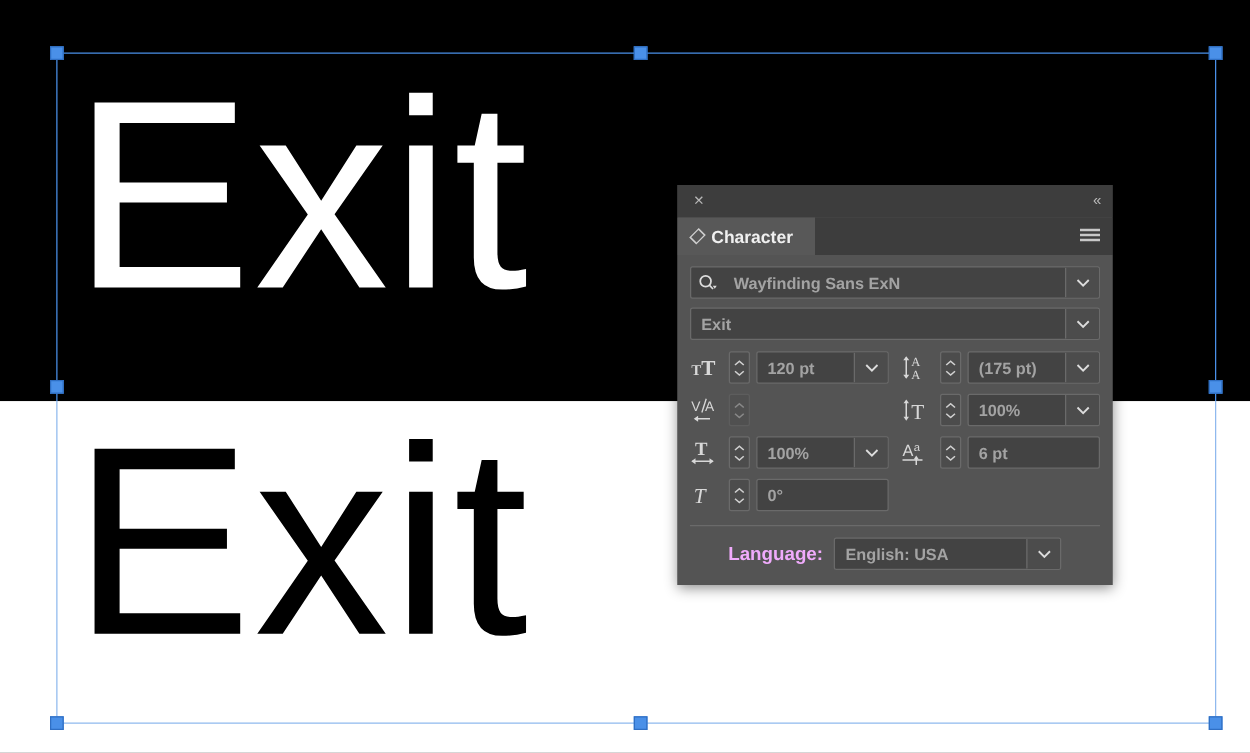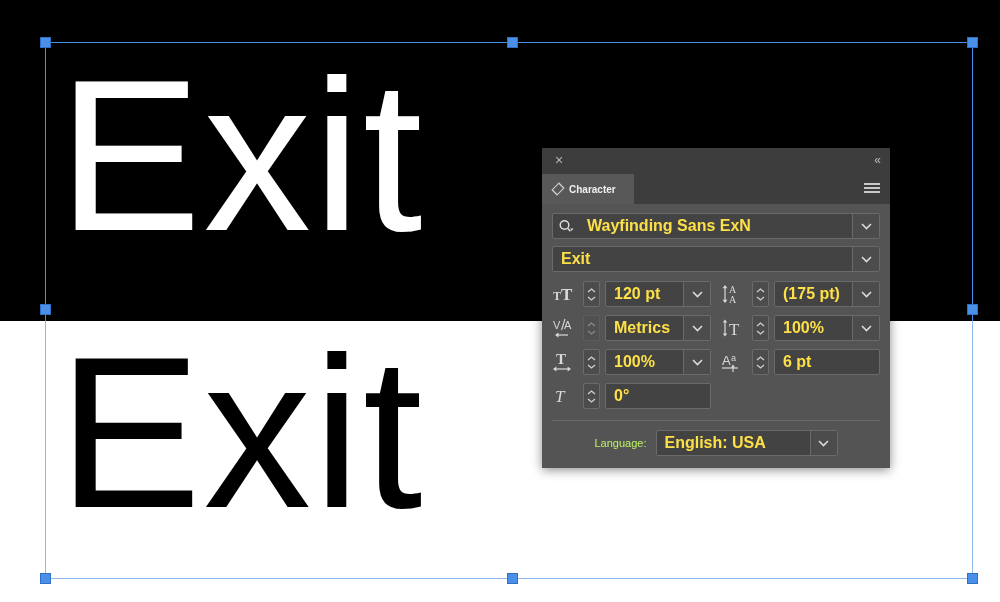--- a/index.html
+++ b/index.html
@@ -122,21 +122,21 @@
   }
   .tab-diamond {
     display: inline-block;
     width: 8px; height: 8px;
     border: 1px solid #cfcfcf;
     transform: rotate(45deg) scaleY(1.35);
     box-sizing: border-box;
   }
   .tab-label {
     color: #f0f0f0;
-    font-size: 10px;
+    font-size: 14px;
     font-weight: bold;
   }
   .panel-menu {
     position: absolute;
     right: 10px; top: 9px;
     width: 16px; height: 12px;
     cursor: pointer;
   }
   .panel-menu i {
     display: block;
@@ -159,22 +159,22 @@
     border: 1px solid #6a6a6a;
     box-sizing: border-box;
     border-radius: 2px;
     overflow: hidden;
   }
   .field .value {
     flex: 1;
     display: flex;
     align-items: center;
     padding-left: 8px;
-    color: #fde047;
-    font-size: 16px;
+    color: #a3a3a3;
+    font-size: 13px;
     font-weight: bold;
     overflow: hidden;
     white-space: nowrap;
   }
   .field .chev {
     width: 26px;
     display: flex;
     align-items: center;
     justify-content: center;
     border-left: 1px solid #6a6a6a;
@@ -239,23 +239,23 @@
   }
 
   .lang-row {
     display: flex;
     align-items: center;
     justify-content: center;
     gap: 9px;
     padding-bottom: 2px;
   }
   .lang-label {
-    color: #bef264;
-    font-size: 11px;
-    font-weight: normal;
+    color: #f0abfc;
+    font-size: 15px;
+    font-weight: bold;
   }
   .lang-field {
     width: 182px;
   }
   .lang-field .value { font-weight: bold; }
 </style>
 </head>
 <body>
 
 <div id="stage">
@@ -394,28 +394,20 @@
             </svg>
           </span>
           <span class="stepper disabled">
             <svg width="9" height="5" viewBox="0 0 9 5">
                 <path d="M1 4 L4.5 1 L8 4" fill="none" stroke="#d0d0d0" stroke-width="1.3"></path>
               </svg>
             <svg width="9" height="5" viewBox="0 0 9 5">
                 <path d="M1 1 L4.5 4 L8 1" fill="none" stroke="#d0d0d0" stroke-width="1.3"></path>
               </svg>
           </span>
-          <span class="field">
-            <span class="value">Metrics</span>
-            <span class="chev">
-              <svg width="11" height="7" viewBox="0 0 11 7">
-                  <path d="M1 1 L5.5 5.6 L10 1" fill="none" stroke="#dcdcdc" stroke-width="1.5"></path>
-                </svg>
-            </span>
-          </span>
         </div>
 
 
         <div class="metric">
           <span class="metric-icon">
             <svg width="26" height="22" viewBox="0 0 26 22">
               <line x1="4" y1="4" x2="4" y2="18" stroke="#d8d8d8" stroke-width="1.2"></line>
               <path d="M4 2.5 L1.8 5.6 L6.2 5.6 Z" fill="#d8d8d8"></path>
               <path d="M4 19.5 L1.8 16.4 L6.2 16.4 Z" fill="#d8d8d8"></path>
               <text x="8" y="18" font-family="Liberation Serif, serif" font-size="17" fill="#d8d8d8">T</text>

